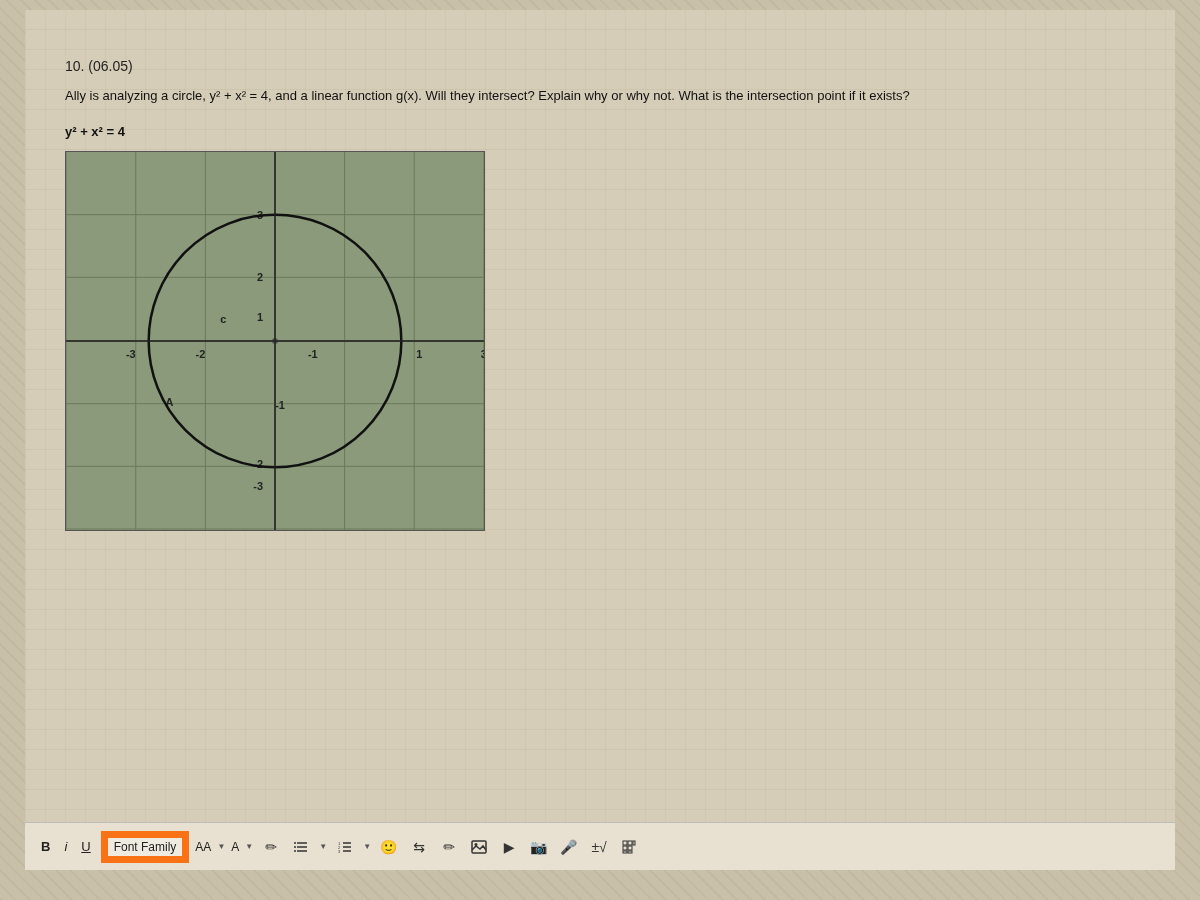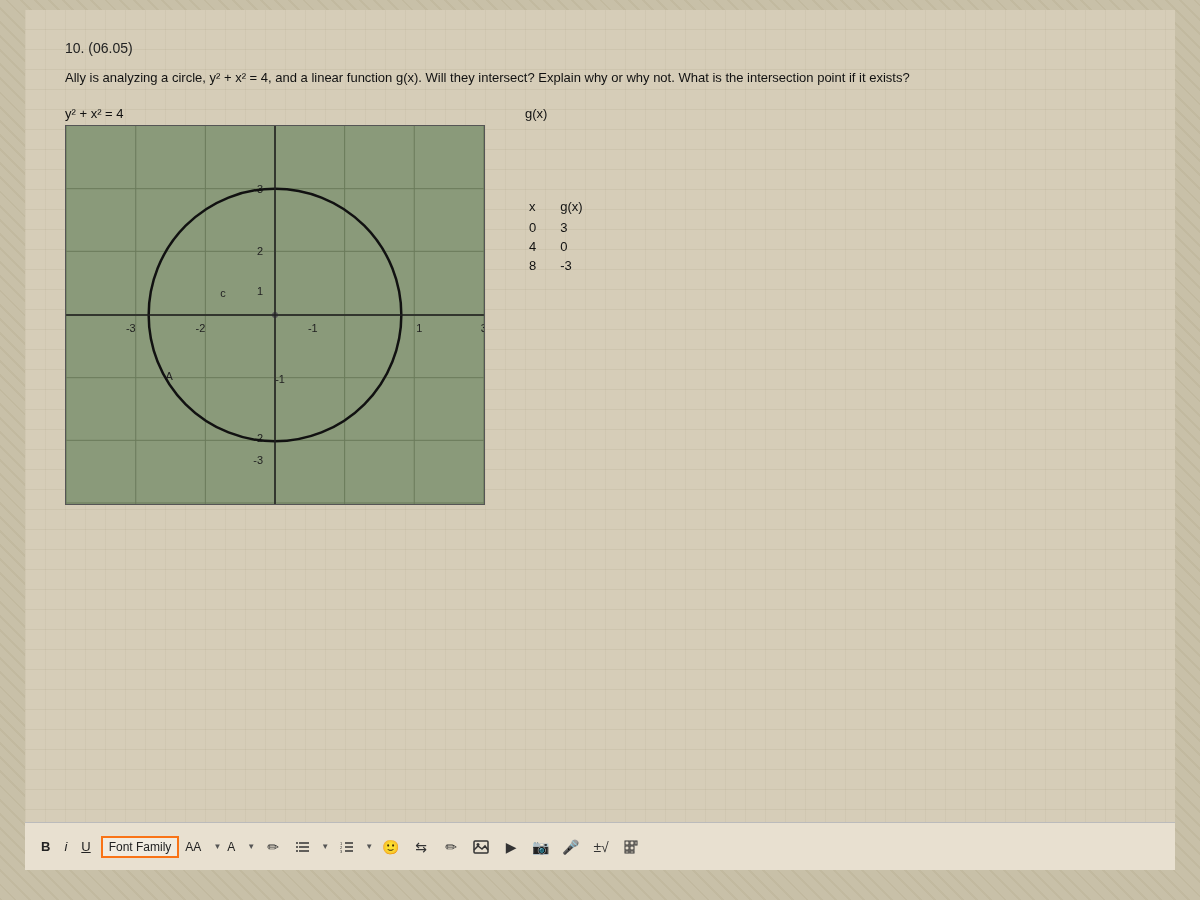--- a/index.html
+++ b/index.html
@@ -34,21 +34,21 @@
       repeating-linear-gradient(
         90deg,
         rgba(160,150,120,0.1) 0px,
         rgba(160,150,120,0.1) 1px,
         transparent 1px,
         transparent 20px
       );
       width: 1150px;
       min-height: 860px;
       margin: 10px auto;
-      padding: 30px 40px 20px 40px;
+      padding: 48px 40px 20px 40px;
       position: relative;
     }
 
     .problem-number {
       font-size: 14px;
       color: #222;
       margin-bottom: 12px;
     }
 
     .problem-text {
@@ -62,21 +62,22 @@
     .content-area {
       display: flex;
       flex-direction: row;
       gap: 40px;
       margin-bottom: 20px;
     }
 
     .left-section {
       display: flex;
       flex-direction: column;
-      gap: 0;
+      gap: 8px;
+      font-weight: bold;
     }
 
     .equation-label {
       font-size: 13px;
       color: #111;
       margin-bottom: 4px;
     }
 
     .graph-container {
       position: relative;
@@ -153,30 +154,30 @@
     }
 
     .toolbar-btn.bold { font-weight: bold; }
     .toolbar-btn.italic { font-style: italic; }
     .toolbar-btn.underline { text-decoration: underline; }
 
     .toolbar-font-family {
       font-size: 12px;
       color: #222;
       padding: 2px 6px;
-      border: 2px solid #f97316;
+      border: 7px solid #f97316;
       background: #f0ebe0;
       cursor: pointer;
       font-family: Arial, sans-serif;
     }
 
     .toolbar-dropdown {
       display: flex;
       align-items: center;
-      gap: 12px;
+      gap: 6px;
       font-size: 12px;
       color: #222;
       cursor: pointer;
     }
 
     .dropdown-arrow {
       font-size: 8px;
       color: #555;
     }
 
@@ -253,46 +254,20 @@
           <circle cx="210" cy="190" r="127" fill="none" stroke="#111" stroke-width="2.5"></circle>
 
           <circle cx="210" cy="190" r="3" fill="#555"></circle>
 
           <line x1="0" y1="190" x2="420" y2="190" stroke="#222" stroke-width="1.5"></line>
           <line x1="210" y1="0" x2="210" y2="380" stroke="#222" stroke-width="1.5"></line>
         </svg>
       </div>
     </div>
 
-    <div class="right-section">
-      <div class="g-x-title">g(x)</div>
-
-      <div class="table-container">
-        <table class="data-table">
-          <tbody>
-            <tr>
-              <td class="col-header">x</td>
-              <td class="col-header">g(x)</td>
-            </tr>
-            <tr>
-              <td>0</td>
-              <td>3</td>
-            </tr>
-            <tr>
-              <td>4</td>
-              <td>0</td>
-            </tr>
-            <tr>
-              <td>8</td>
-              <td>-3</td>
-            </tr>
-          </tbody>
-        </table>
-      </div>
-    </div>
 
   </div>
 
 
   <div style="height: 200px;"></div>
 
   <div class="toolbar">
 
     <button class="toolbar-btn bold">B</button>
     <button class="toolbar-btn italic">i</button>

